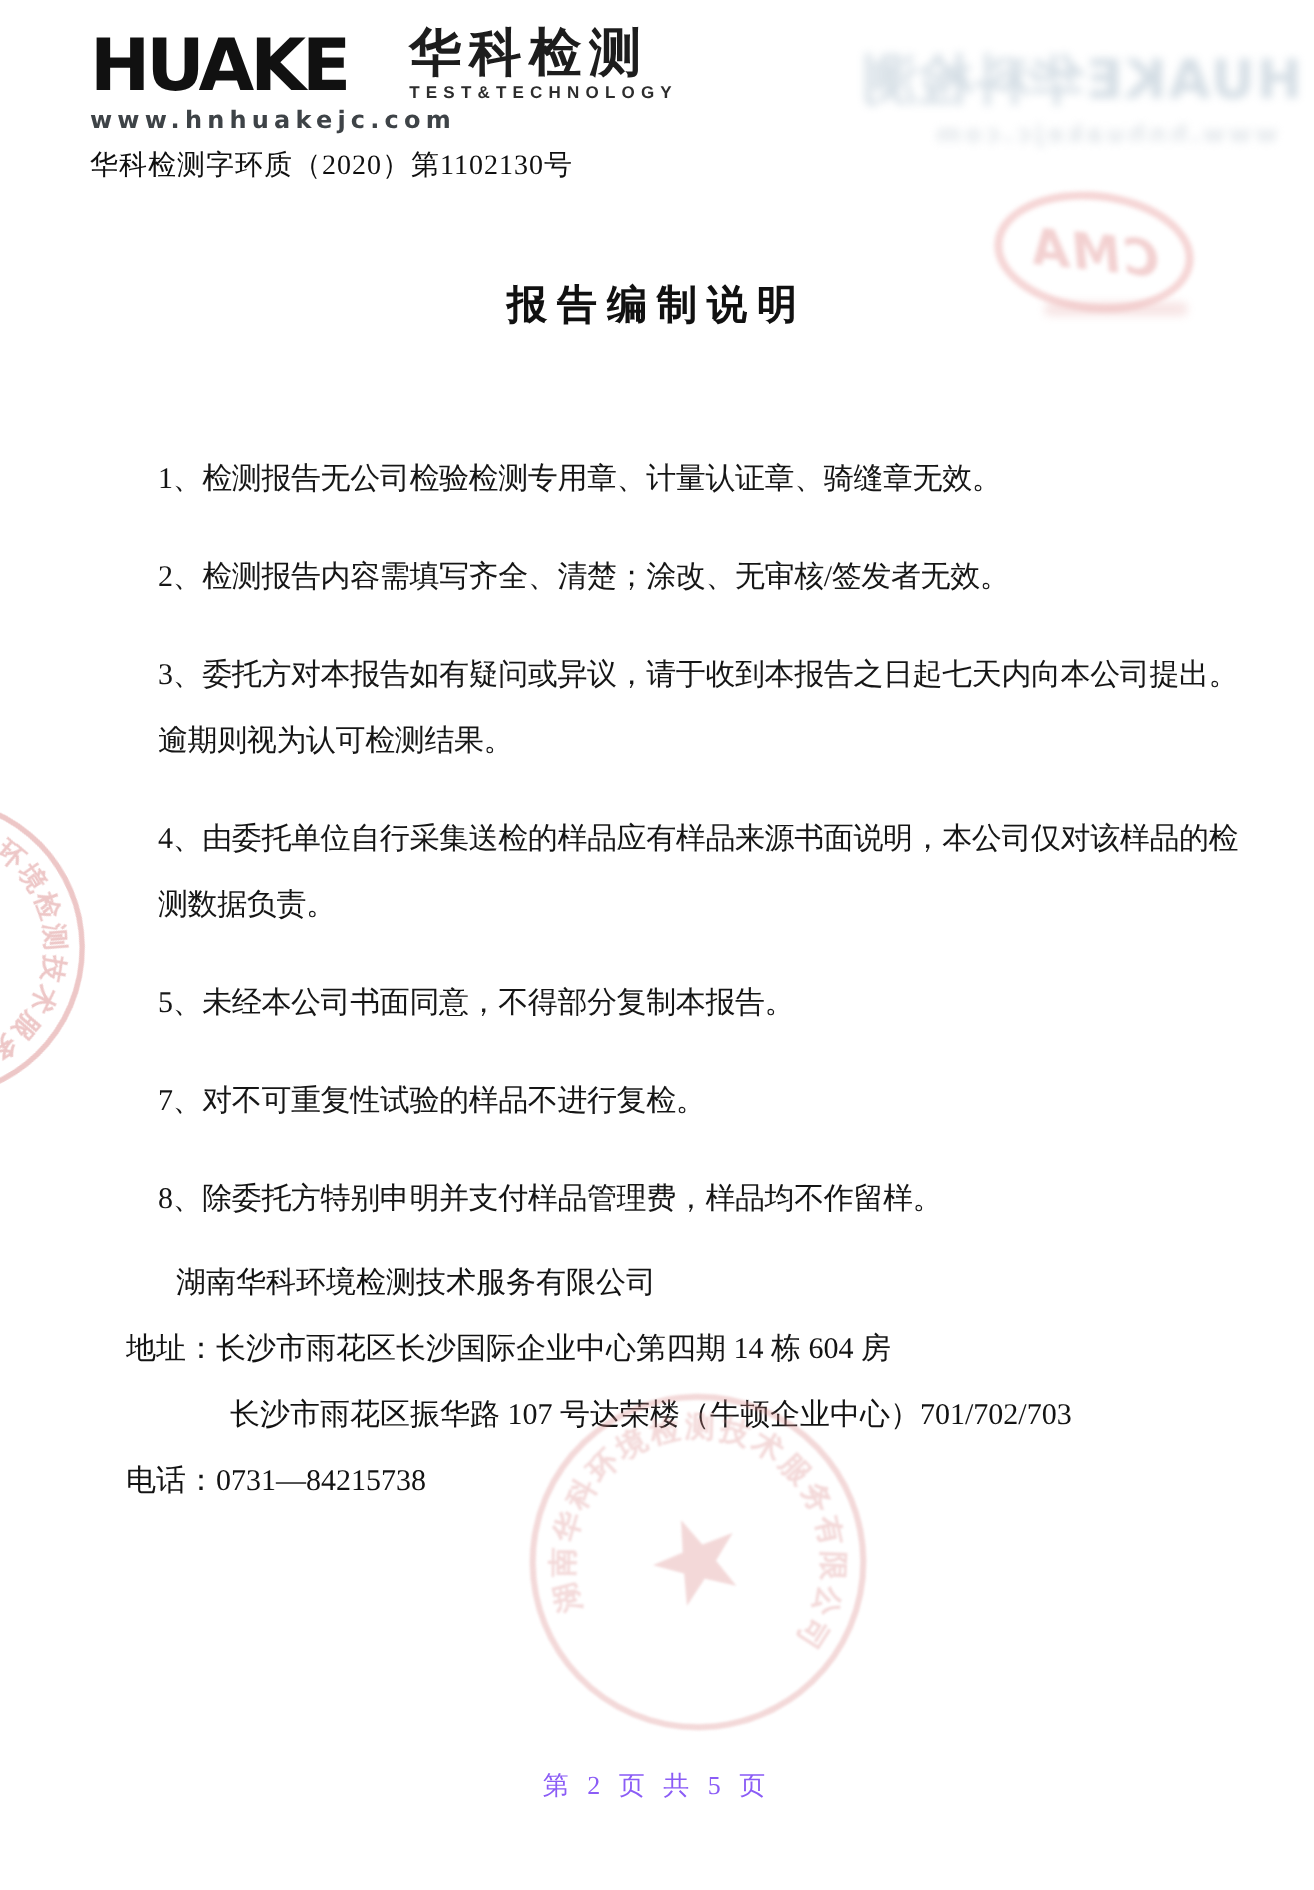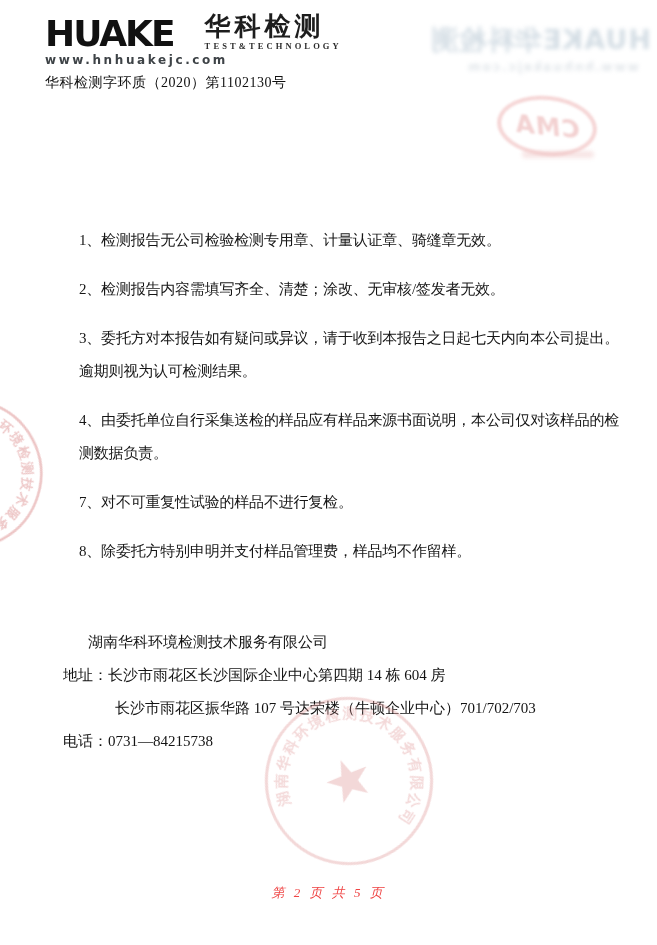--- a/index.html
+++ b/index.html
@@ -45,21 +45,21 @@
   
   .header { position:absolute; left:45px; top:13px; }
   .logo-row { display:flex; align-items:flex-end;gap:11px; }
   .logo-en {
     font-family:"DejaVu Sans",sans-serif; font-weight:900;
     font-size:36px; line-height:34px; letter-spacing:-2px; color:#111;
   }
   .logo-cn-block { display:flex; flex-direction:column; margin-left:20px; }
   .logo-cn { font-size:26px; line-height:27px; letter-spacing:4px; color:#1d1d1d; font-weight:600; }
   .logo-sub {
-    font-family:Liberation Serif, serif; font-size:8.5px; letter-spacing:3.1px;
+    font-family:Liberation Sans, sans-serif; font-size:8.5px; letter-spacing:3.1px;
     font-weight:bold; color:#2d2d2d; margin-top:1px;
   }
   .website {
     font-family:"DejaVu Sans",sans-serif; font-weight:bold;
     font-size:12px; letter-spacing:2.6px; color:#3e4347; margin-top:2px;
   }
   .doc-number { font-size:14px; margin-top:7px; letter-spacing:.5px; color:#0f0f0f; }
 
   
   .title {
@@ -93,21 +93,21 @@
     color:#d98585; opacity:.45; transform:rotate(62deg); filter:blur(.3px);
   }
   .seal-bottom {
     left:262px; top:694px; width:174px; height:174px;
     color:#dd9090; opacity:.34; transform:rotate(-22deg); filter:blur(.4px);
   }
 
   
   .footer {
     position:absolute; top:884px; left:0; width:100%;
-    text-align:center; font-size:13px; letter-spacing:3px; color:#ef4444;font-style:italic;
+    text-align:center; font-size:13px; letter-spacing:3px; color:#8b5cf6;
   }
 </style>
 </head>
 <body>
 
 <div class="page">
 
   <div class="bleed-logo">HUAKE华科检测</div>
   <div class="bleed-site">www.hnhuakejc.com</div>
   <div class="cma-stamp">
@@ -120,26 +120,28 @@
       <span class="logo-en">HUAKE</span>
       <span class="logo-cn-block">
         <span class="logo-cn">华科检测</span>
         <span class="logo-sub">TEST&amp;TECHNOLOGY</span>
       </span>
     </div>
     <div class="website">www.hnhuakejc.com</div>
     <div class="doc-number">华科检测字环质（2020）第1102130号</div>
   </div>
 
+  <div class="title">报告编制说明</div>
 
   <div class="notes">
     <p>1、检测报告无公司检验检测专用章、计量认证章、骑缝章无效。</p>
     <p>2、检测报告内容需填写齐全、清楚；涂改、无审核/签发者无效。</p>
     <p>3、委托方对本报告如有疑问或异议，请于收到本报告之日起七天内向本公司提出。逾期则视为认可检测结果。</p>
     <p>4、由委托单位自行采集送检的样品应有样品来源书面说明，本公司仅对该样品的检测数据负责。</p>
+    <p>5、未经本公司书面同意，不得部分复制本报告。</p>
     <p>7、对不可重复性试验的样品不进行复检。</p>
     <p>8、除委托方特别申明并支付样品管理费，样品均不作留样。</p>
   </div>
 
   <div class="company">
     <div class="company-name">湖南华科环境检测技术服务有限公司</div>
     <div class="company-line">地址：长沙市雨花区长沙国际企业中心第四期 14 栋 604 房</div>
     <div class="company-line indent">长沙市雨花区振华路 107 号达荣楼（牛顿企业中心）701/702/703</div>
     <div class="company-line">电话：0731—84215738</div>
   </div>

